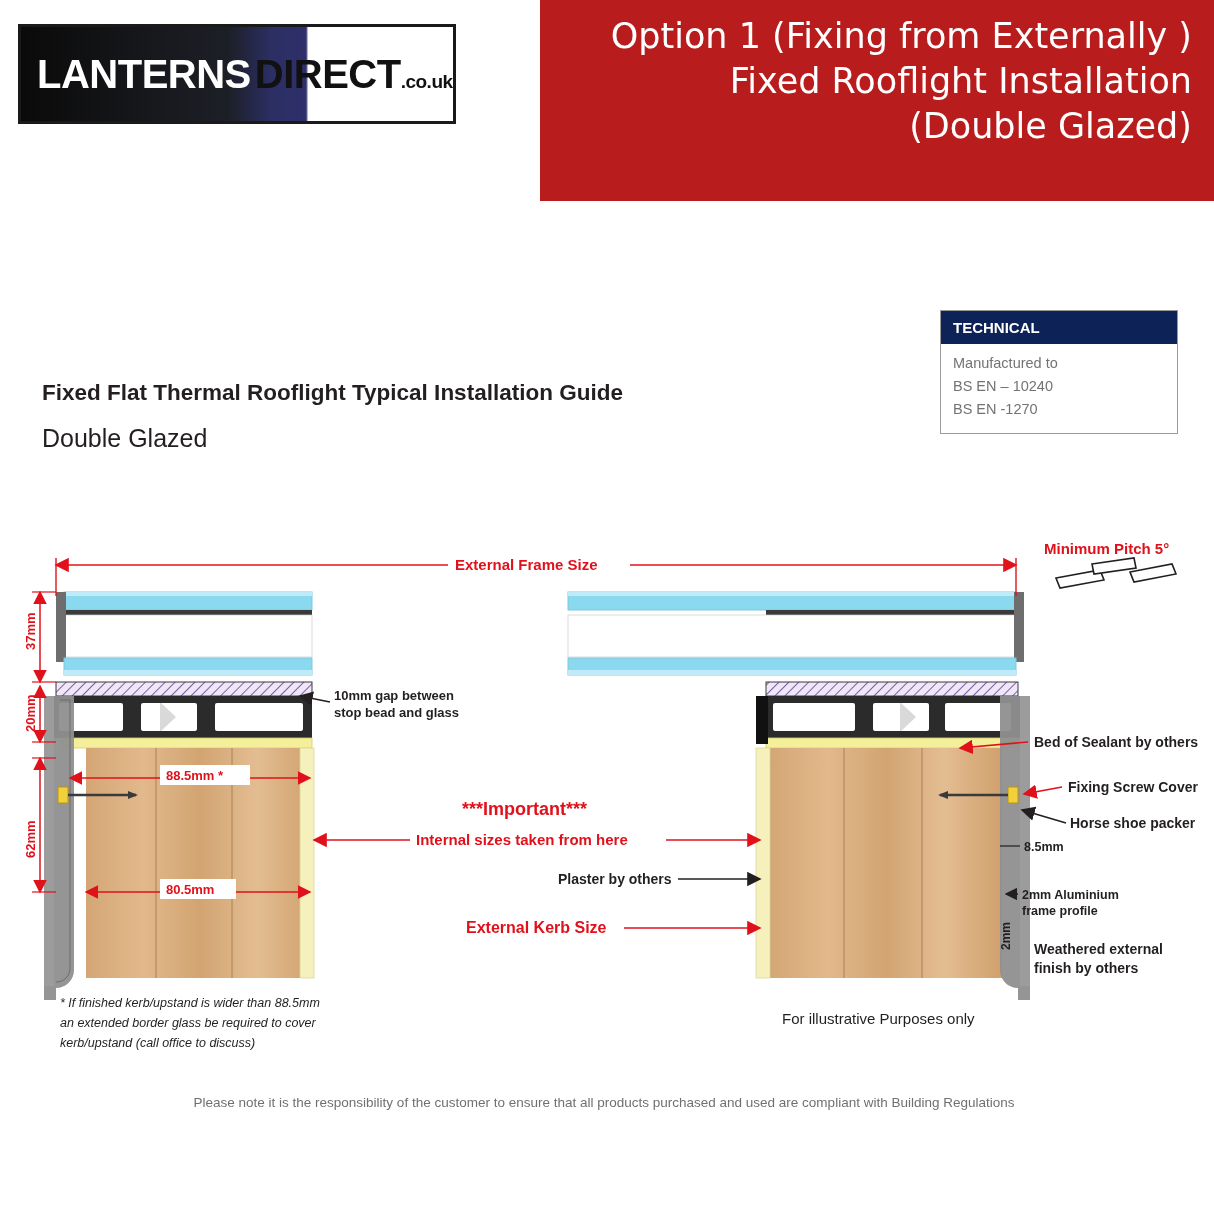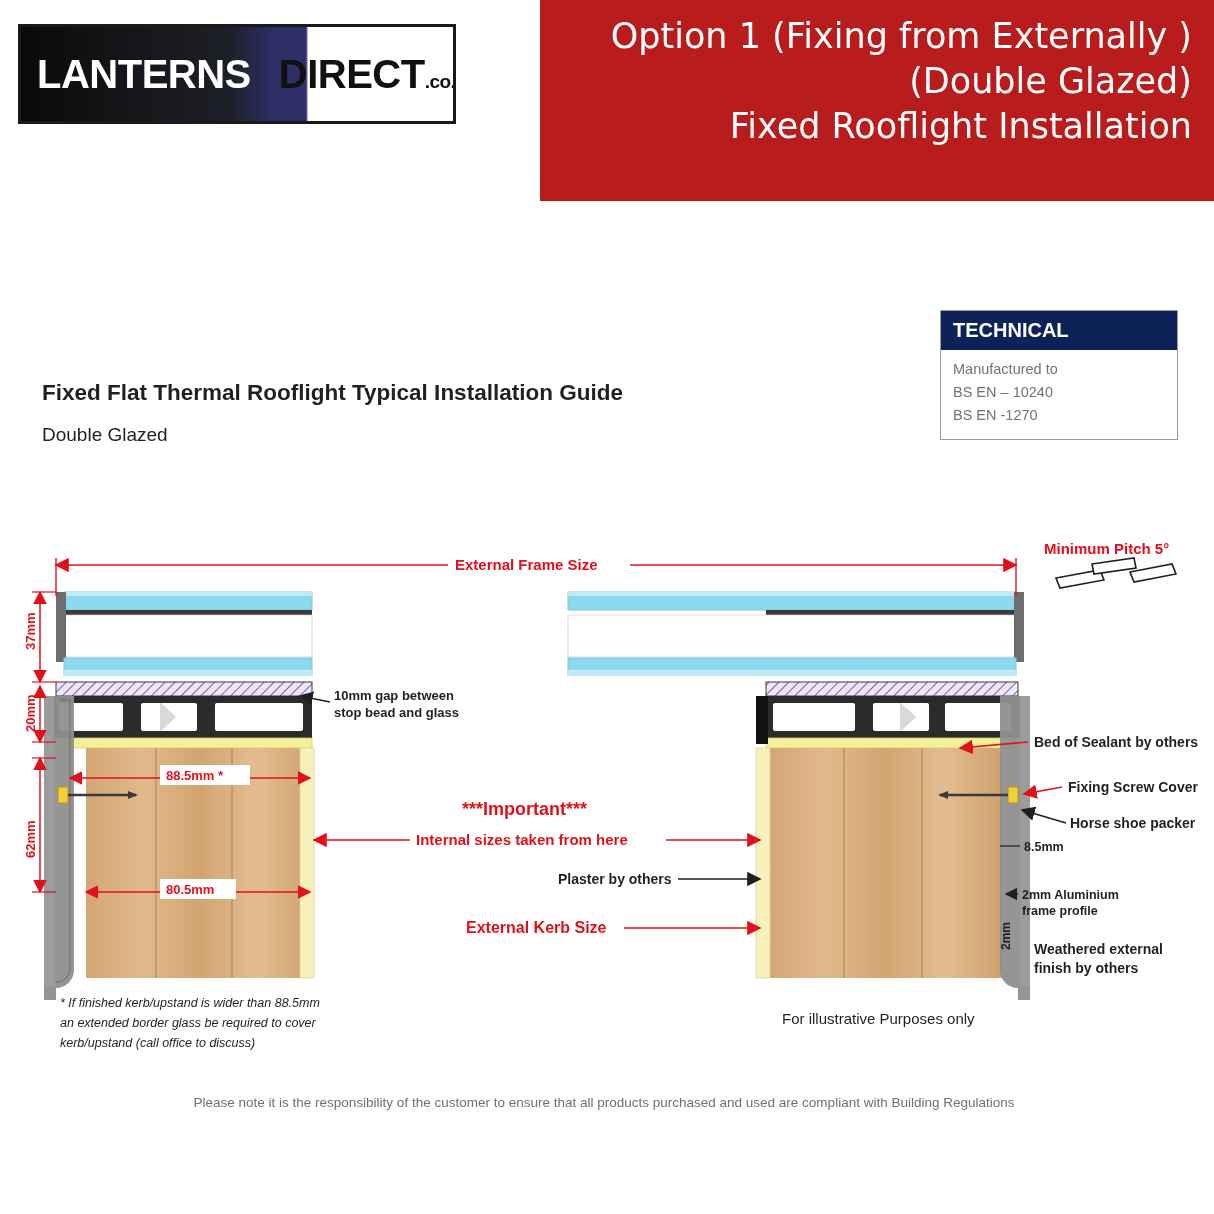--- a/index.html
+++ b/index.html
@@ -35,21 +35,21 @@
   .logo-text {
     position: absolute;
     left: 16px; top: 50%;
     transform: translateY(-50%);
     font-size: 40px;
     font-weight: bold;
     letter-spacing: -0.5px;
     white-space: nowrap;
   }
   .logo-lanterns { color: #ffffff; }
-  .logo-direct { color: #111111; margin-left: 28px; }
+  .logo-direct { color: #111111; margin-left: 4px; }
   .logo-couk { color: #111111; font-size: 19px; font-weight: bold; }
 
   .title-block {
     position: absolute;
     left: 540px; top: 0;
     width: 674px; height: 201px;
     background: #b91c1c;
     color: #ffffff;
     text-align: right;
     padding: 14px 22px 0 0;
@@ -67,21 +67,21 @@
   .tech-box {
     position: absolute;
     left: 940px; top: 310px;
     width: 236px;
     border: 1px solid #9a9a9a;
     background: #ffffff;
   }
   .tech-head {
     background: #0d2357;
     color: #ffffff;
-    font-size: 20px;
+    font-size: 15px;
     font-weight: bold;
     padding: 8px 12px;
   }
   .tech-body {
     padding: 8px 12px 12px 12px;
     font-size: 14.5px;
     line-height: 23px;
     color: #737373;
   }
 
@@ -89,21 +89,21 @@
   .h-main {
     position: absolute;
     left: 42px; top: 380px;
     font-size: 22.5px;
     font-weight: bold;
     color: #231f20;
   }
   .h-sub {
     position: absolute;
     left: 42px; top: 424px;
-    font-size: 19px;
+    font-size: 25px;
     color: #231f20;
   }
 
   
   .footer-note {
     position: absolute;
     left: 54px; top: 1095px;
     width: 1100px;
     font-size: 13.5px;
     color: #6f7070;
@@ -140,22 +140,22 @@
 
 <div class="header">
   <div class="logo-box">
     <div class="logo-text">
       <span class="logo-lanterns">LANTERNS</span><span class="logo-direct">DIRECT</span><span class="logo-couk">.co.uk</span>
     </div>
   </div>
 
   <div class="title-block">
     <div class="title-line">Option 1 (Fixing from Externally )</div>
+    <div class="title-line">Fixed Rooflight Installation</div>
     <div class="title-line">(Double Glazed)</div>
-    <div class="title-line">Fixed Rooflight Installation</div>
   </div>
 </div>
 
 <div class="tech-box">
   <div class="tech-head">TECHNICAL</div>
   <div class="tech-body">
     <div>Manufactured to</div>
     <div>BS EN – 10240</div>
     <div>BS EN -1270</div>
   </div>

